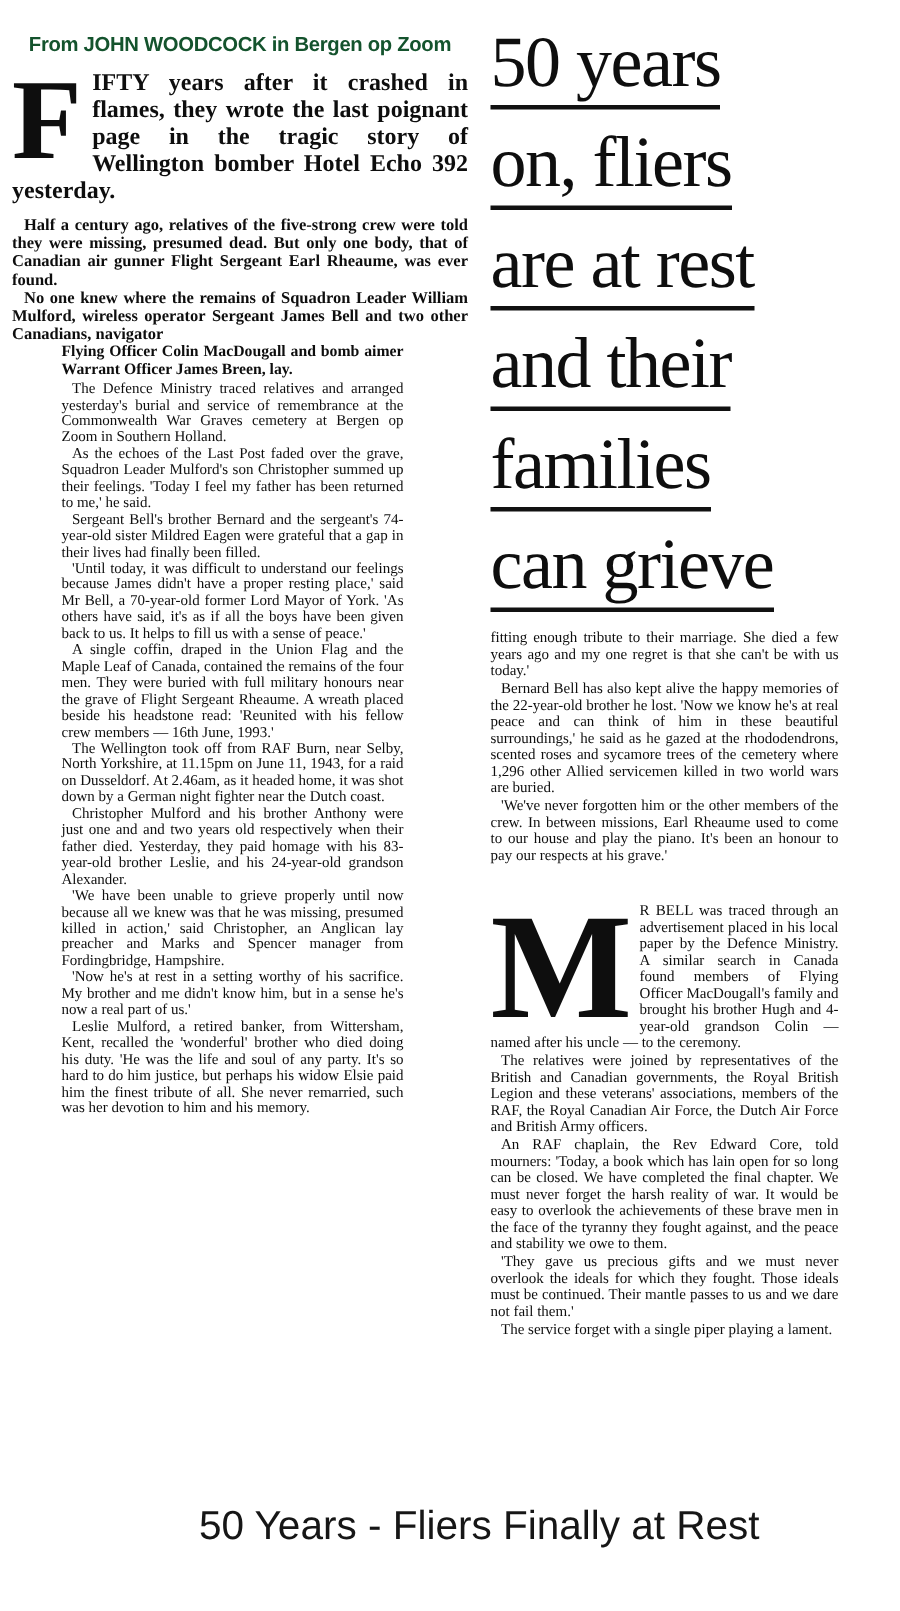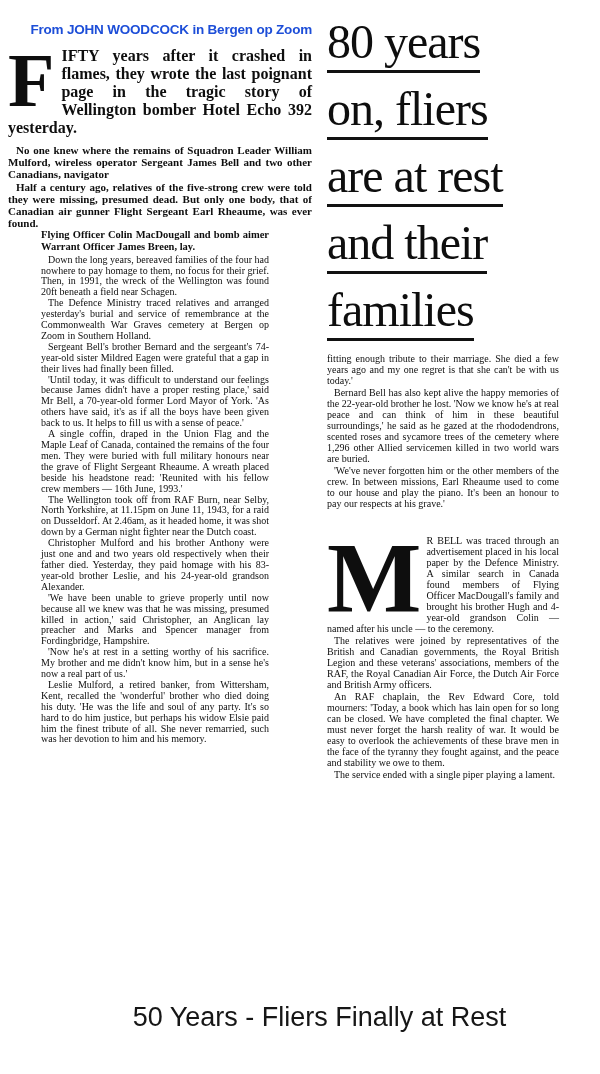--- a/index.html
+++ b/index.html
@@ -4,23 +4,23 @@
 <style>
   html,body{margin:0;padding:0;background:#e8e8e8;}
   .page{
     position:relative;width:600px;height:1074px;margin:0 auto;
     background:#ffffff;overflow:hidden;
     font-family:"Liberation Serif",serif;color:#0e0e0e;
   }
   
   .col-left{position:absolute;left:8px;top:22px;width:304px;}
   .byline{
-    text-align:right;font-family:"Liberation Sans",sans-serif;
+    text-align:center;font-family:"Liberation Sans",sans-serif;
     font-weight:bold;font-size:13.5px;letter-spacing:-0.2px;
-    margin:0 0 10px 0;color:#1d4ed8;
+    margin:0 0 10px 0;color:#14532d;
   }
   .lead{
     font-size:16px;line-height:18px;font-weight:bold;
     text-align:justify;margin:0 0 7px 0;
   }
   .dropcap-f{
     float:left;font-size:76px;line-height:60px;font-weight:bold;
     margin:3px 7px 0 0;
   }
   .p-bold-lg{
@@ -75,53 +75,55 @@
 </head>
 <body>
 
 <div class="page">
 
   <div class="col-left">
     <div class="byline">From JOHN WOODCOCK in Bergen op Zoom</div>
 
     <p class="lead"><span class="dropcap-f">F</span><span>IFTY years after it crashed in flames, they wrote the last poignant page in the tragic story of Wellington bomber Hotel Echo 392 yesterday.</span></p>
 
+    <p class="p-bold">Half a century ago, relatives of the five-strong crew were told they were missing, presumed dead. But only one body, that of Canadian air gunner Flight Sergeant Earl Rheaume, was ever found.</p>
     <p class="p-bold">No one knew where the remains of Squadron Leader William Mulford, wireless operator Sergeant James Bell and two other Canadians, navigator</p>
-    <p class="p-bold">Half a century ago, relatives of the five-strong crew were told they were missing, presumed dead. But only one body, that of Canadian air gunner Flight Sergeant Earl Rheaume, was ever found.</p>
 
     <div class="indent-block">
       <p class="p-bold-ind">Flying Officer Colin MacDougall and bomb aimer Warrant Officer James Breen, lay.</p>
-      <p class="body-p">Down the long years, bereaved families of the four had nowhere to pay homage to them, no focus for their grief. Then, in 1991, the wreck of the Wellington was found 20ft beneath a field near Schagen.</p>
       <p class="body-p">The Defence Ministry traced relatives and arranged yesterday's burial and service of remembrance at the Commonwealth War Graves cemetery at Bergen op Zoom in Southern Holland.</p>
+      <p class="body-p">As the echoes of the Last Post faded over the grave, Squadron Leader Mulford's son Christopher summed up their feelings. 'Today I feel my father has been returned to me,' he said.</p>
       <p class="body-p">Sergeant Bell's brother Bernard and the sergeant's 74-year-old sister Mildred Eagen were grateful that a gap in their lives had finally been filled.</p>
       <p class="body-p">'Until today, it was difficult to understand our feelings because James didn't have a proper resting place,' said Mr Bell, a 70-year-old former Lord Mayor of York. 'As others have said, it's as if all the boys have been given back to us. It helps to fill us with a sense of peace.'</p>
       <p class="body-p">A single coffin, draped in the Union Flag and the Maple Leaf of Canada, contained the remains of the four men. They were buried with full military honours near the grave of Flight Sergeant Rheaume. A wreath placed beside his headstone read: 'Reunited with his fellow crew members — 16th June, 1993.'</p>
       <p class="body-p">The Wellington took off from RAF Burn, near Selby, North Yorkshire, at 11.15pm on June 11, 1943, for a raid on Dusseldorf. At 2.46am, as it headed home, it was shot down by a German night fighter near the Dutch coast.</p>
       <p class="body-p">Christopher Mulford and his brother Anthony were just one and and two years old respectively when their father died. Yesterday, they paid homage with his 83-year-old brother Leslie, and his 24-year-old grandson Alexander.</p>
       <p class="body-p">'We have been unable to grieve properly until now because all we knew was that he was missing, presumed killed in action,' said Christopher, an Anglican lay preacher and Marks and Spencer manager from Fordingbridge, Hampshire.</p>
       <p class="body-p">'Now he's at rest in a setting worthy of his sacrifice. My brother and me didn't know him, but in a sense he's now a real part of us.'</p>
       <p class="body-p">Leslie Mulford, a retired banker, from Wittersham, Kent, recalled the 'wonderful' brother who died doing his duty. 'He was the life and soul of any party. It's so hard to do him justice, but perhaps his widow Elsie paid him the finest tribute of all. She never remarried, such was her devotion to him and his memory.</p>
     </div>
   </div>
 
   <div class="col-right">
     <h1 class="headline">
-      <div class="hl-line"><span class="hl-text">80 years</span></div>
+      <div class="hl-line"><span class="hl-text">50 years</span></div>
       <div class="hl-line"><span class="hl-text">on, fliers</span></div>
       <div class="hl-line"><span class="hl-text">are at rest</span></div>
       <div class="hl-line"><span class="hl-text">and their</span></div>
       <div class="hl-line"><span class="hl-text">families</span></div>
+      <div class="hl-line"><span class="hl-text">can grieve</span></div>
     </h1>
 
     <p class="cont-p">fitting enough tribute to their marriage. She died a few years ago and my one regret is that she can't be with us today.'</p>
     <p class="cont-p">Bernard Bell has also kept alive the happy memories of the 22-year-old brother he lost. 'Now we know he's at real peace and can think of him in these beautiful surroundings,' he said as he gazed at the rhododendrons, scented roses and sycamore trees of the cemetery where 1,296 other Allied servicemen killed in two world wars are buried.</p>
     <p class="cont-p">'We've never forgotten him or the other members of the crew. In between missions, Earl Rheaume used to come to our house and play the piano. It's been an honour to pay our respects at his grave.'</p>
 
     <p class="bell-p"><span class="dropcap-m">M</span><span>R BELL was traced through an advertisement placed in his local paper by the Defence Ministry. A similar search in Canada found members of Flying Officer MacDougall's family and brought his brother Hugh and 4-year-old grandson Colin — named after his uncle — to the ceremony.</span></p>
 
     <p class="close-p">The relatives were joined by representatives of the British and Canadian governments, the Royal British Legion and these veterans' associations, members of the RAF, the Royal Canadian Air Force, the Dutch Air Force and British Army officers.</p>
     <p class="close-p">An RAF chaplain, the Rev Edward Core, told mourners: 'Today, a book which has lain open for so long can be closed. We have completed the final chapter. We must never forget the harsh reality of war. It would be easy to overlook the achievements of these brave men in the face of the tyranny they fought against, and the peace and stability we owe to them.</p>
-    <p class="close-p">The service ended with a single piper playing a lament.</p>
+    <p class="close-p">'They gave us precious gifts and we must never overlook the ideals for which they fought. Those ideals must be continued. Their mantle passes to us and we dare not fail them.'</p>
+    <p class="close-p">The service forget with a single piper playing a lament.</p>
   </div>
 
   <div class="caption">50 Years - Fliers Finally at Rest</div>
 
 </div>
 
 </body></html>

